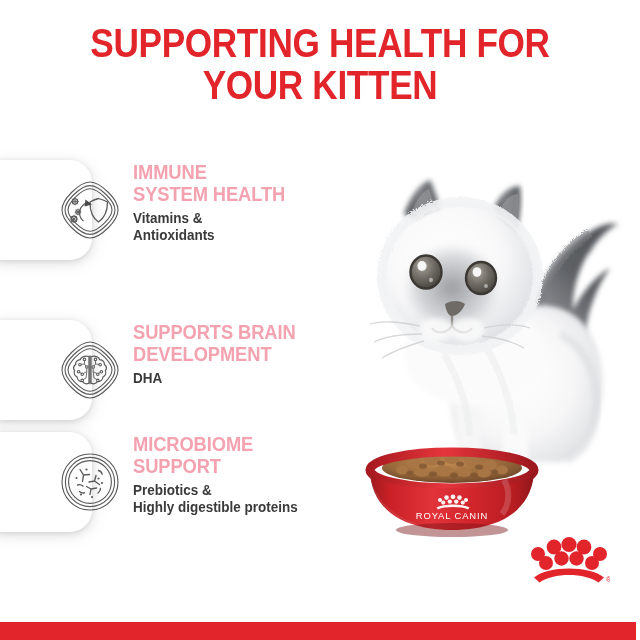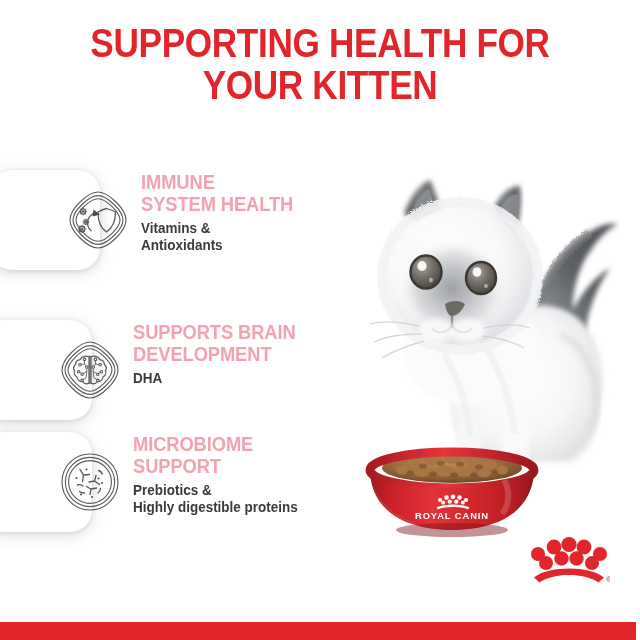--- a/index.html
+++ b/index.html
@@ -37,21 +37,21 @@
     white-space: pre-line;
   }
 
   
   .benefit {
     position: absolute;
     left: 0px;
     width: 330px;
     height: 110px;
   }
-  .benefit.b1 { top: 170px; margin-left: 8px; }
+  .benefit.b1 { top: 160px; }
   .benefit.b2 { top: 320px; }
   .benefit.b3 { top: 432px; }
 
   
   .connector {
     position: absolute;
     left: 0px;
     top: 46px;
     width: 52px;
     height: 2px;
@@ -119,21 +119,20 @@
   }
   #kitten svg { display: block; width: 292px; height: 400px; }
 
   
   #bowl {
     position: absolute;
     left: 352px;
     top: 446px;
     width: 200px;
     height: 92px;
-    font-weight: bold;
   }
   #bowl svg { display: block; width: 200px; height: 92px; }
 
   
   #brand-logo {
     position: absolute;
     right: 26px;
     bottom: 52px;
     width: 82px;
     height: 56px;

